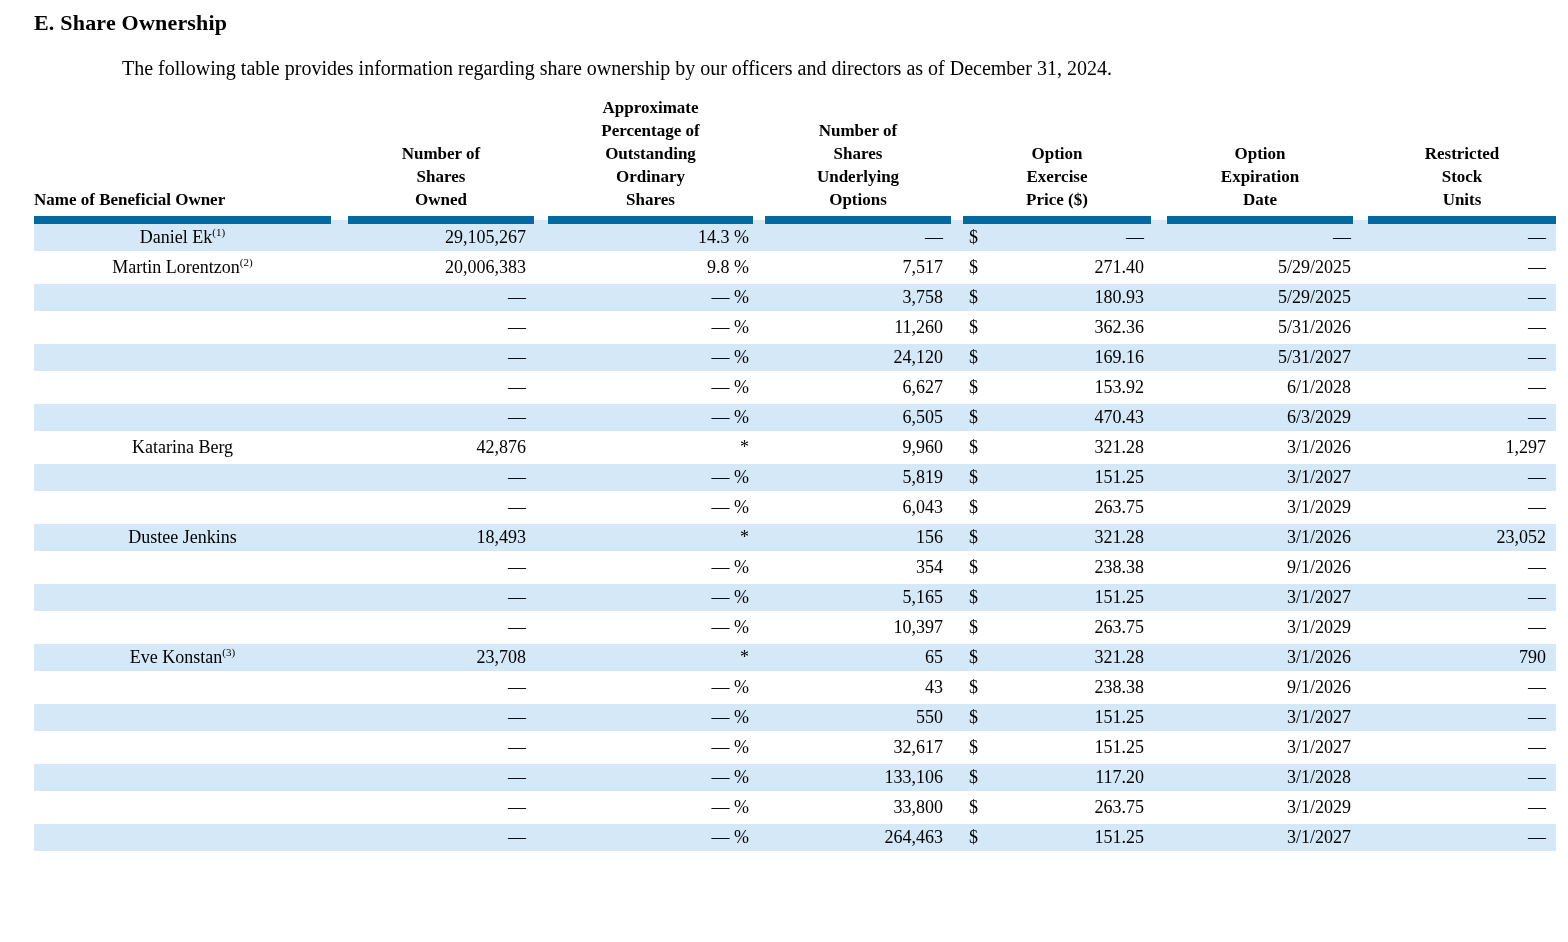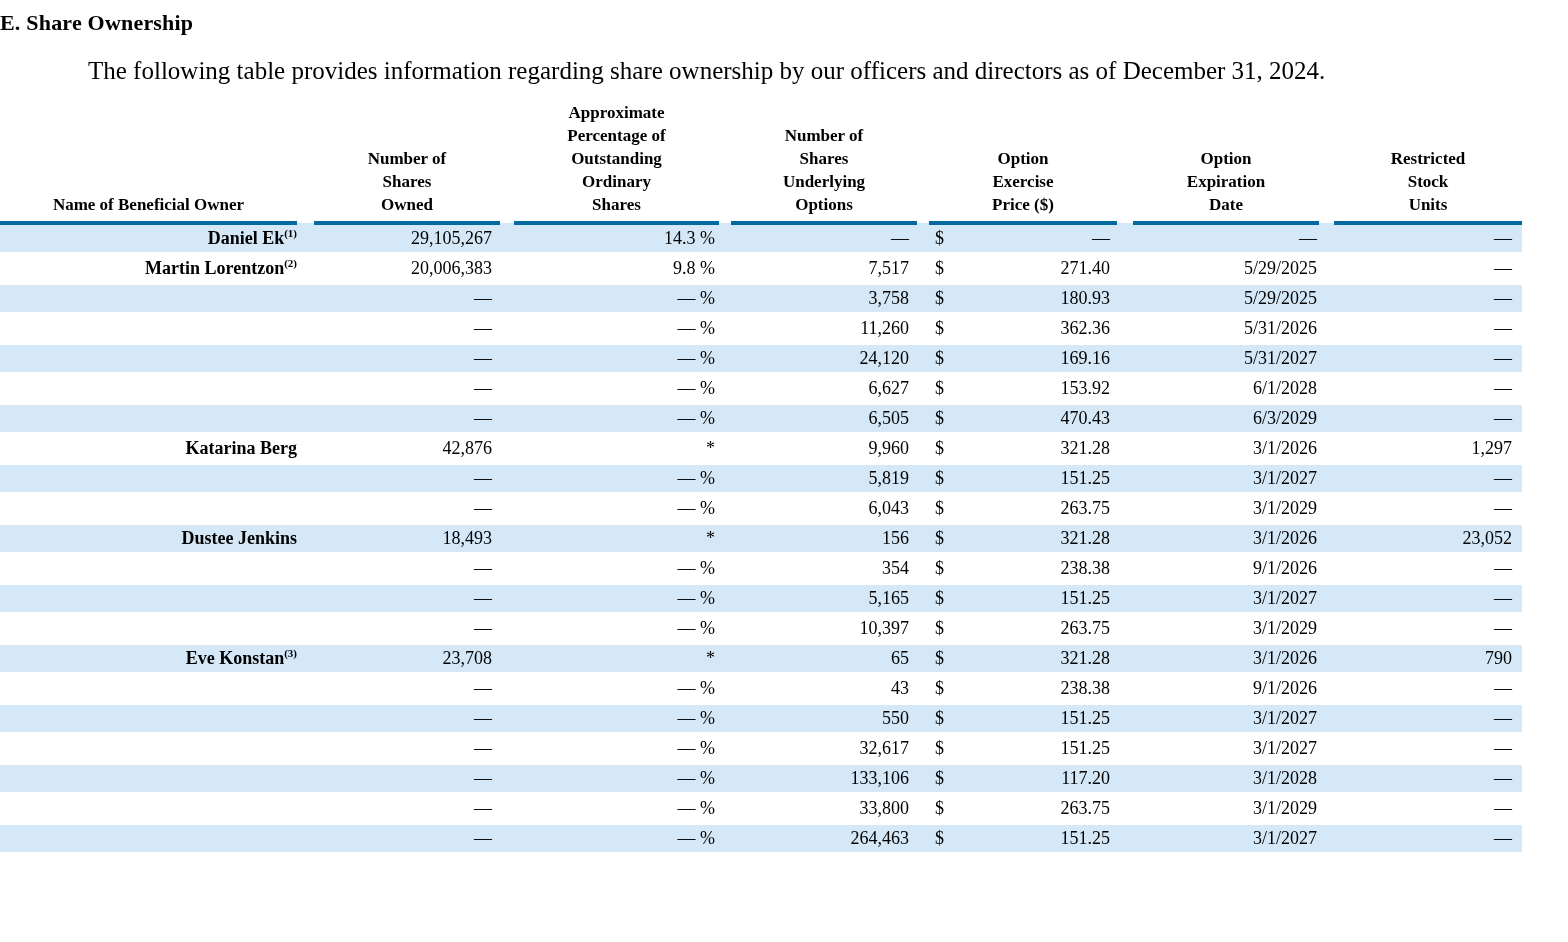--- a/index.html
+++ b/index.html
@@ -1,42 +1,42 @@
 <!DOCTYPE html>
 <html style="--stripe: #d4e8f8;"><head>
 <meta charset="utf-8">
 <style>
   html, body { margin:0; padding:0; }
   body {
     width:1568px; height:942px; overflow:hidden;
     background:#ffffff; color:#000;
     font-family:"Liberation Serif", serif;
   }
-  .doc { padding:10px 28px 0 0; }
+  .doc { padding:10px 28px 0 34px; }
   .sec-title {
     font-size:22px; font-weight:bold; margin:0 0 21px 0; letter-spacing:0.2px;
     font-family:"Liberation Serif", serif;
   }
-  .intro { font-size:25px; margin:0 0 16px 0; text-indent:88px; }
+  .intro { font-size:20px; margin:0 0 16px 0; text-indent:88px; }
   table.own {
     border-collapse:collapse; table-layout:fixed; width:1522px;
   }
   thead th {
     font-size:17px; font-weight:bold; line-height:23px;
     vertical-align:bottom; padding:0 0 5px 0; white-space:pre-line;
   }
-  thead th.h { border-bottom:4px solid #0369a1; }
-  thead th.h-name { text-align:center; }
+  thead th.h { border-bottom:8px solid #0369a1; }
+  thead th.h-name { text-align:left; }
   thead th.h-c { text-align:center; }
   tbody td {
     font-size:18px; height:27px; padding:0;
     border-bottom:3px solid #fff; white-space:nowrap; overflow:hidden;
   }
   tbody tr:nth-child(odd) td { background:var(--stripe, #d4e8f8); }
-  td.c-name { text-align:right;font-weight:bold; }
+  td.c-name { text-align:center; }
   td.c-num  { text-align:right; }
   td.c-cur  { text-align:left; padding-left:6px; }
   td.p-shares { padding-right:8px;text-align:right; }
   td.p-pct    { padding-right:4px; }
   td.p-opt    { padding-right:8px; }
   td.p-price  { padding-right:7px; }
   td.p-exp    { padding-right:2px; }
   td.p-rsu    { padding-right:10px; }
   sup { font-size:11px; line-height:0; vertical-align:super; }
 </style>

